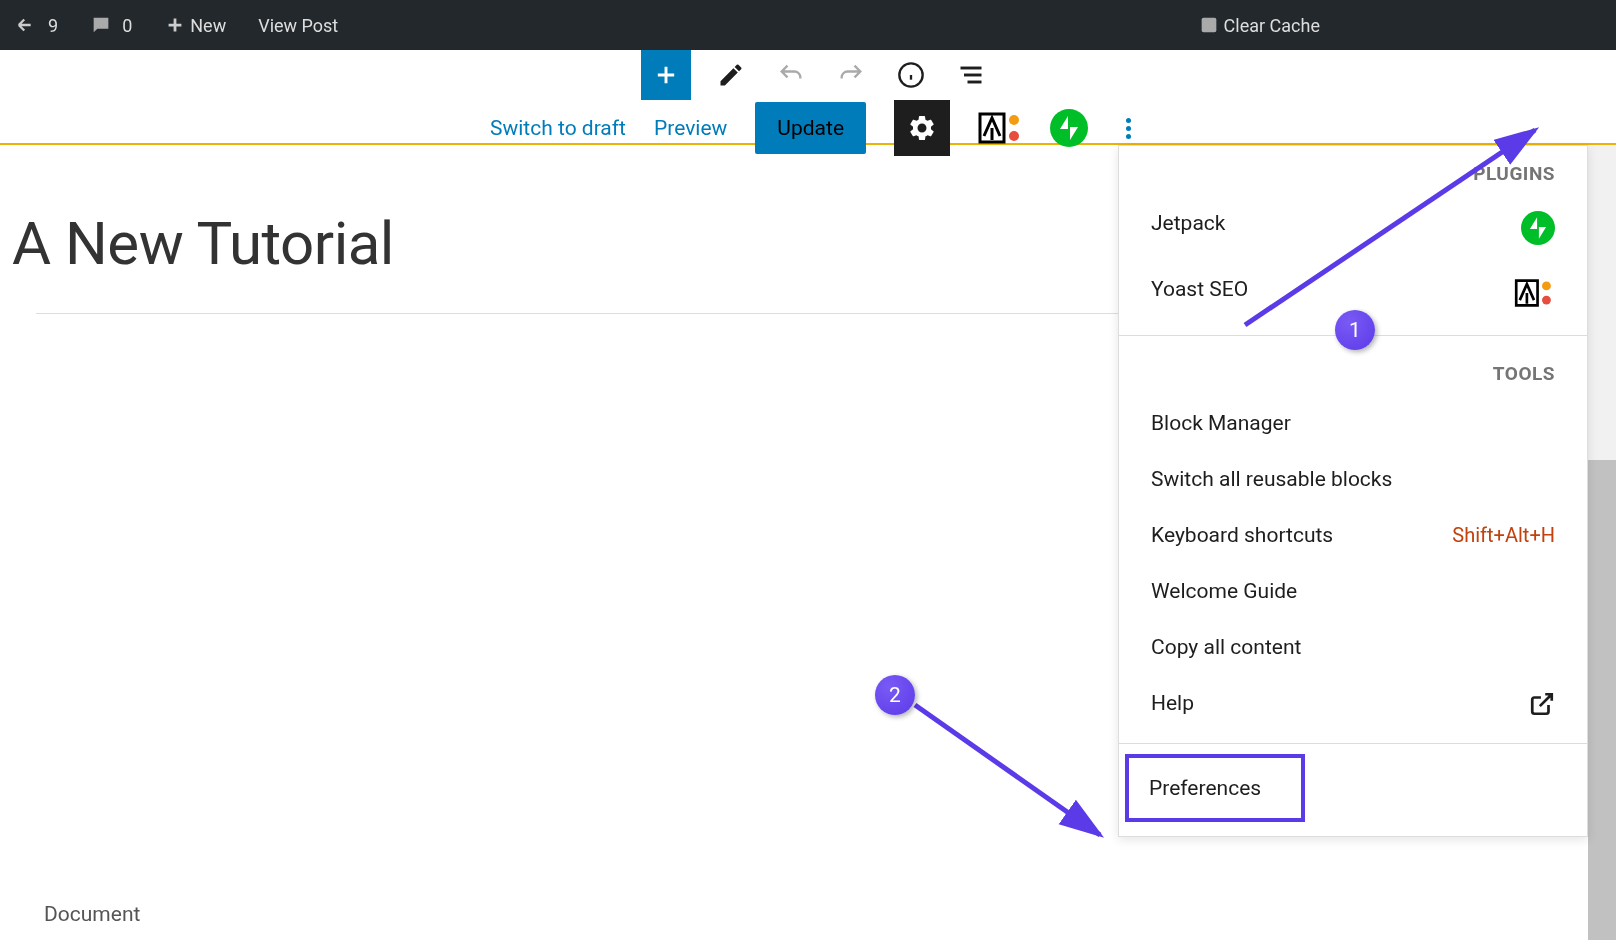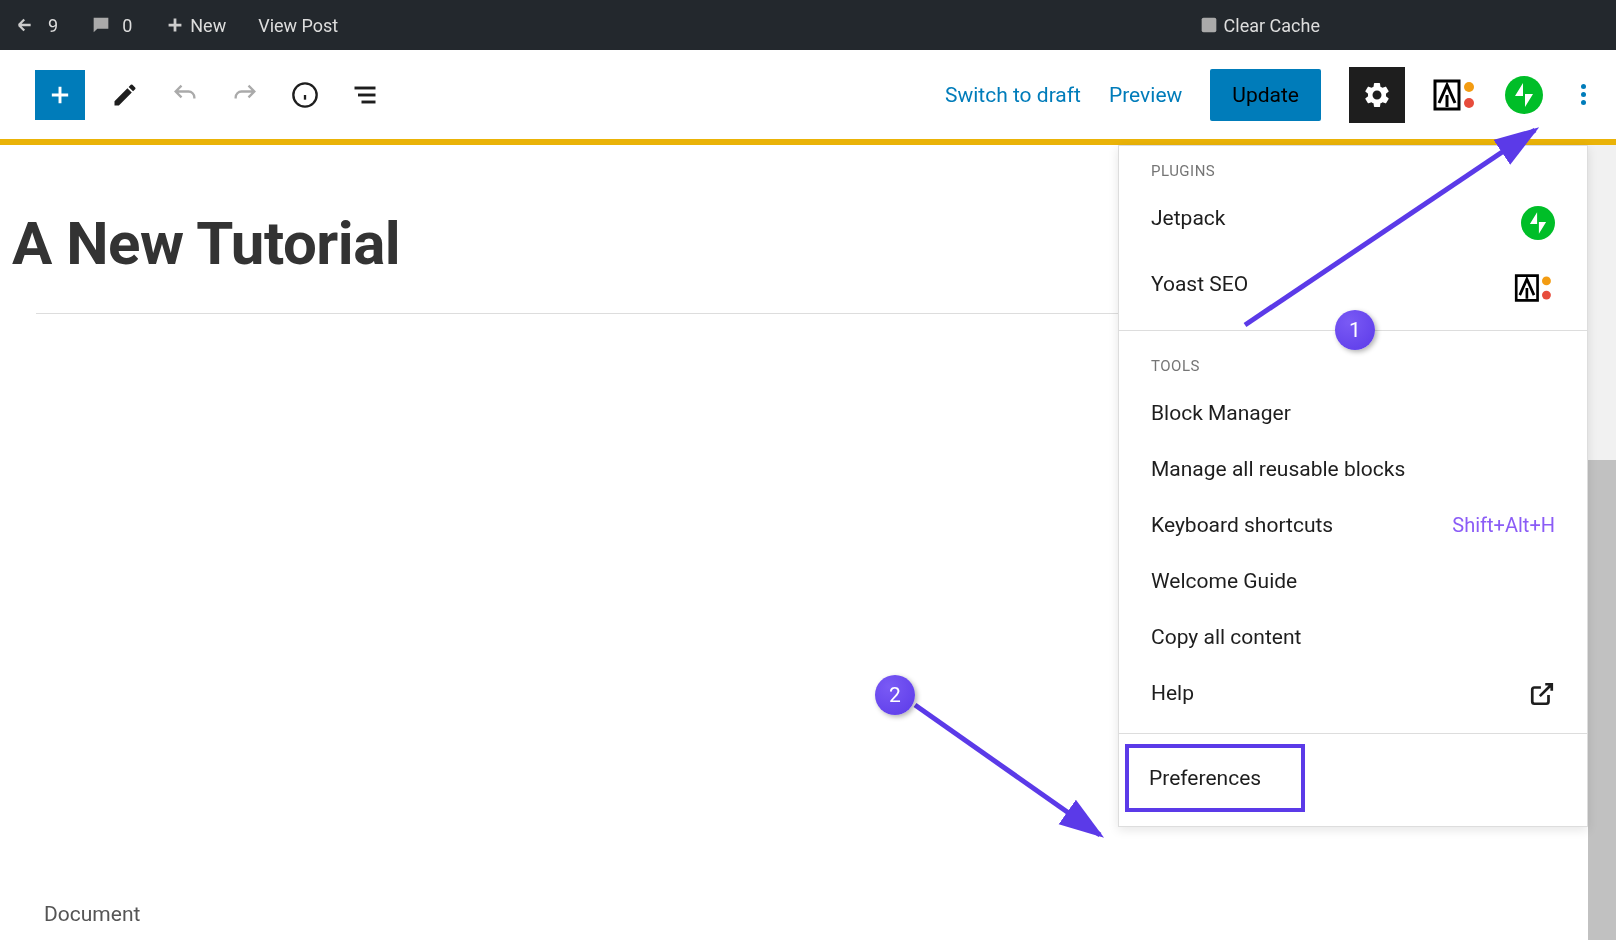--- a/index.html
+++ b/index.html
@@ -37,25 +37,26 @@
       color: #ddd;
       cursor: pointer;
       padding: 0 6px;
     }
     .admin-bar-item.num { gap: 10px; }
     .admin-bar-spacer { flex: 1; }
     .admin-bar svg { width: 22px; height: 22px; }
     
     .editor-toolbar {
       height: 95px;
-      border-bottom: 6px solid #eab308;
+      border-bottom: 2px solid #eab308;
       display: flex;
       align-items: center;
       padding: 0 20px 0 35px;
       background: #fff;
+      flex-direction: column;
     }
     .toolbar-left {
       display: flex;
       align-items: center;
       gap: 20px;
     }
     .add-block-btn {
       width: 50px;
       height: 50px;
       background: #007cba;
@@ -122,21 +123,21 @@
       height: 5px;
       background: #007cba;
       border-radius: 50%;
     }
     
     .editor-content {
       padding: 60px 12px 0 12px;
     }
     .post-title {
       font-size: 60px;
-      font-weight: 700;
+      font-weight: 400;
       color: #333;
       margin-bottom: 30px;
       line-height: 1.3;
       letter-spacing: -0.5px;
     }
     .divider-line {
       height: 1px;
       background: #ddd;
       margin: 0 24px 60px 24px;
     }
@@ -150,42 +151,43 @@
       position: absolute;
       top: 145px;
       right: 28px;
       width: 470px;
       background: #fff;
       border: 1px solid #ddd;
       box-shadow: 0 3px 10px rgba(0,0,0,0.1);
       z-index: 100;
     }
     .dropdown-section-header {
-      font-size: 15px;
-      font-weight: 400;
+      font-size: 19px;
+      font-weight: 700;
       color: #757575;
       text-transform: uppercase;
       padding: 16px 32px 10px 32px;
       letter-spacing: 0.5px;
+      text-align: right;
     }
     .dropdown-item {
       display: flex;
       align-items: flex-start;
       justify-content: space-between;
       padding: 16px 32px;
       font-size: 21px;
       color: #1e1e1e;
       cursor: pointer;
     }
     .dropdown-divider {
       height: 1px;
       background: #ddd;
       margin: 10px 0;
     }
-    .shortcut-text { font-size: 20px; color: #8b5cf6; }
+    .shortcut-text { font-size: 20px; color: #c2410c; }
     .prefs-box {
       border: 4px solid #5b3ae8;
       margin: 10px 6px 14px 6px;
       width: 180px;
     }
     .prefs-box .dropdown-item { padding: 18px 20px; }
     
     .scrollbar-track {
       position: absolute;
       top: 145px;
@@ -374,21 +376,21 @@
       <circle cx="36" cy="10" r="5" fill="#f39c12"></circle>
       <circle cx="36" cy="26" r="5" fill="#e74c3c"></circle>
     </svg>
   </div>
   <div class="dropdown-divider"></div>
   <div class="dropdown-section-header">TOOLS</div>
   <div class="dropdown-item">
     <span>Block Manager</span>
   </div>
   <div class="dropdown-item">
-    <span>Manage all reusable blocks</span>
+    <span>Switch all reusable blocks</span>
   </div>
   <div class="dropdown-item">
     <span>Keyboard shortcuts</span>
     <span class="shortcut-text">Shift+Alt+H</span>
   </div>
   <div class="dropdown-item">
     <span>Welcome Guide</span>
   </div>
   <div class="dropdown-item">
     <span>Copy all content</span>

